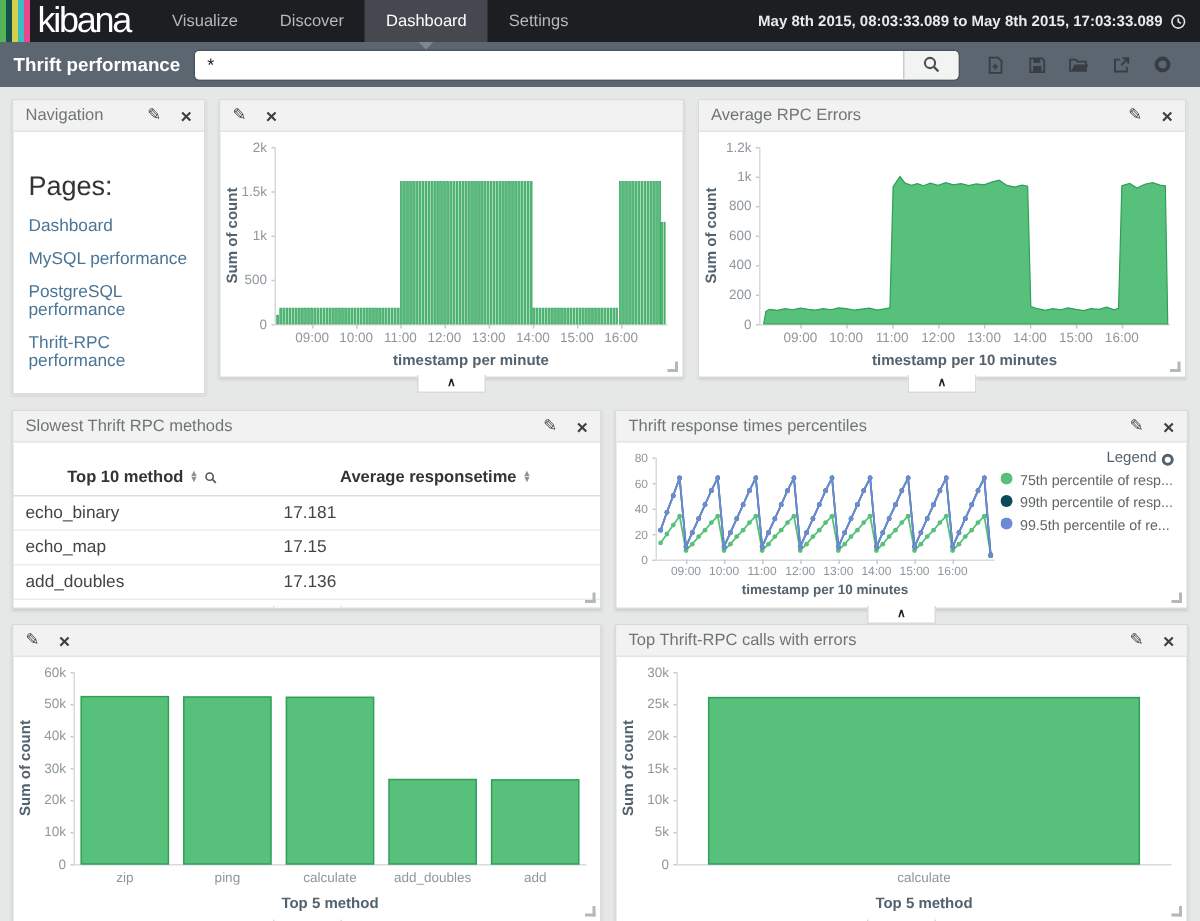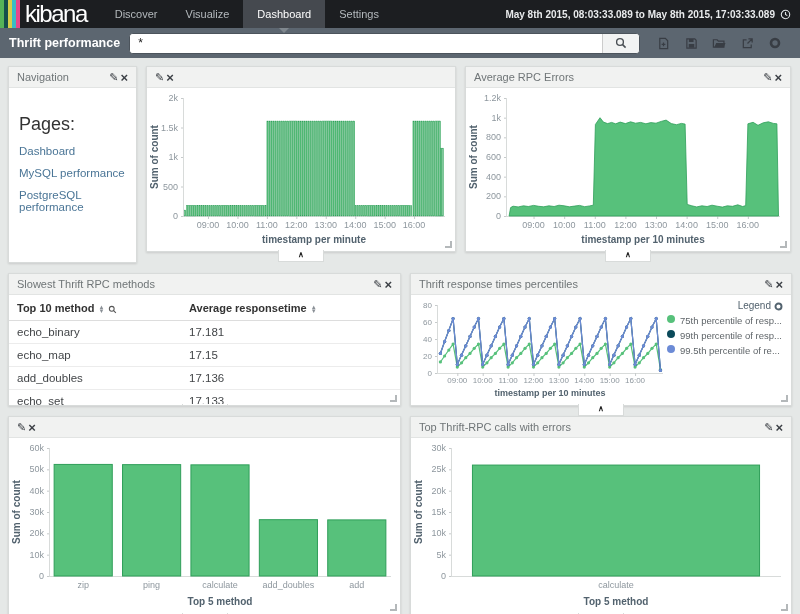--- a/index.html
+++ b/index.html
@@ -20,33 +20,33 @@
   .search-title{color:#fff;font-weight:bold;font-size:12.5px;white-space:nowrap}
   .search-box{flex:1;display:flex;height:21px;background:#fff;border-radius:4px;overflow:hidden;border:1px solid #4c545c}
   .search-input{flex:1;border:none;outline:none;font-size:12px;padding:0 8px;font-family:inherit;color:#222}
   .search-btn{width:37px;background:#f2f3f3;border-left:1px solid #ccc;display:flex;align-items:center;justify-content:center;cursor:pointer}
   .tool-icons{display:flex;padding-right:2px}
   .tool-btn{width:28px;height:22px;display:flex;justify-content:center;align-items:center;cursor:pointer}
   
   .content{padding:8px}
   .row{display:flex;gap:9px;margin-bottom:10px;align-items:flex-start}
   .panel{background:#fff;border:1px solid #d8dbda;box-shadow:0 1px 2px rgba(0,0,0,.12);position:relative}
-  .panel-header{height:21px;background:#f1f2f1;border-bottom:1px solid #e2e4e3;display:flex;align-items:center;padding:0 8px;gap:2px}
+  .panel-header{height:21px;background:#f1f2f1;border-bottom:1px solid #e2e4e3;display:flex;align-items:center;padding:0 8px;gap:13px}
   .panel-title{font-size:11px;color:#6f7577;flex:1;white-space:nowrap;overflow:hidden}
   .icon-btn{font-size:11px;color:#3c4046;cursor:pointer;line-height:1}
   .close-btn{font-weight:bold;font-size:13px}
   .collapse-tab{position:absolute;left:50%;bottom:-11px;transform:translateX(-50%);width:46px;height:12px;background:#fff;border:1px solid #d8dbda;border-top:none;text-align:center;font-size:8px;font-weight:bold;color:#222;line-height:9px;z-index:3;cursor:pointer}
   .resize-handle{position:absolute;right:3px;bottom:3px;width:7px;height:7px;border-right:2px solid #b4b8ba;border-bottom:2px solid #b4b8ba;cursor:se-resize}
   
   .nav-body{padding:10px}
   .pages-heading{font-size:18px;color:#333;margin:16px 0 10px;font-weight:normal}
   .page-link{font-size:11.5px;color:#4a7596;margin:10px 0;cursor:pointer}
   
   table{width:100%;border-collapse:collapse;font-size:11.5px;color:#424548;table-layout:fixed}
-  th{text-align:left;padding:7px 8px 6px;font-weight:bold;border-bottom:1px solid #ddd;font-size:11px;color:#333;cursor:pointer}
+  th{text-align:center;padding:17px 8px 6px;font-weight:bold;border-bottom:1px solid #ddd;font-size:11px;color:#333;cursor:pointer}
   td{padding:5px 8px;border-bottom:1px solid #ececec}
   .sort{display:inline-flex;flex-direction:column;vertical-align:middle;margin-left:4px;color:#8a9096;font-size:6px;line-height:4.5px}
   
   .pct-body{display:flex}
   .legend{width:122px;font-size:9.5px;color:#5f6569;padding:5px 6px 0 0}
   .legend-head{display:flex;justify-content:flex-end;align-items:flex-end;gap:3px;font-weight:normal;color:#52626e;font-size:10px;cursor:pointer}
   .legend-item{display:flex;gap:5px;margin:4px 0;white-space:nowrap;overflow:hidden}
   .dot{width:8px;height:8px;border-radius:50%;flex:0 0 8px}
   
   svg text{font-family:"Liberation Sans",sans-serif}
@@ -64,22 +64,22 @@
     <div class="stripes" id="logo-stripes">
         <div class="stripe" style="background: rgb(86, 180, 88);"></div>
         <div class="stripe" style="background: rgb(21, 80, 75);"></div>
         <div class="stripe" style="background: rgb(214, 207, 75);"></div>
         <div class="stripe" style="background: rgb(59, 189, 196);"></div>
         <div class="stripe" style="background: rgb(232, 71, 139);"></div>
       </div>
     <div class="brand">kibana</div>
   </div>
   <div class="tabs" id="nav-tabs">
+      <div class="tab">Visualize</div>
       <div class="tab">Discover</div>
-      <div class="tab">Visualize</div>
       <div class="tab active">Dashboard</div>
       <div class="tab">Settings</div>
     </div>
   <div class="timerange">
     <span>May 8th 2015, 08:03:33.089 to May 8th 2015, 17:03:33.089</span>
     <svg width="11" height="11" viewBox="0 0 12 12">
         <circle cx="6" cy="6" r="4.6" fill="none" stroke="#dfe3e6" stroke-width="1.2"></circle>
         <path d="M6 3.4 V6 L8 7.2" fill="none" stroke="#dfe3e6" stroke-width="1.2"></path>
       </svg>
   </div>
@@ -138,20 +138,21 @@
         <span class="panel-title">Navigation</span>
         <span class="icon-btn">✎</span>
         <span class="icon-btn close-btn">×</span>
       </div>
       <div class="nav-body">
         <div class="pages-heading">Pages:</div>
         <div id="nav-links">
             <div class="page-link">Dashboard</div>
             <div class="page-link">MySQL performance</div>
             <div class="page-link">PostgreSQL performance</div>
+            <div class="page-link">Thrift-RPC performance</div>
           </div>
       </div>
     </div>
 
     <div class="panel" style="width:310px;height:186px">
       <div class="panel-header">
         <span class="icon-btn">✎</span>
         <span class="icon-btn close-btn">×</span>
       </div>
       <div class="chart-mount" style="padding:2px"><svg width="304" height="156">

